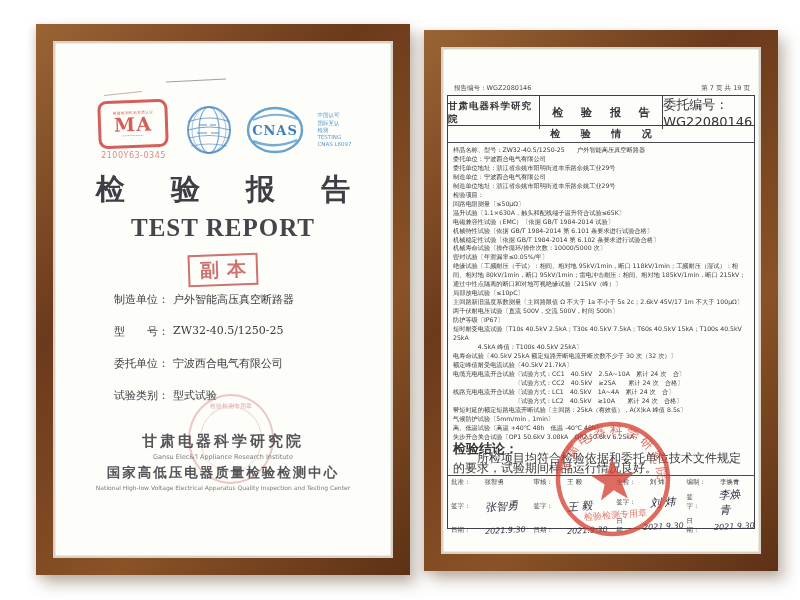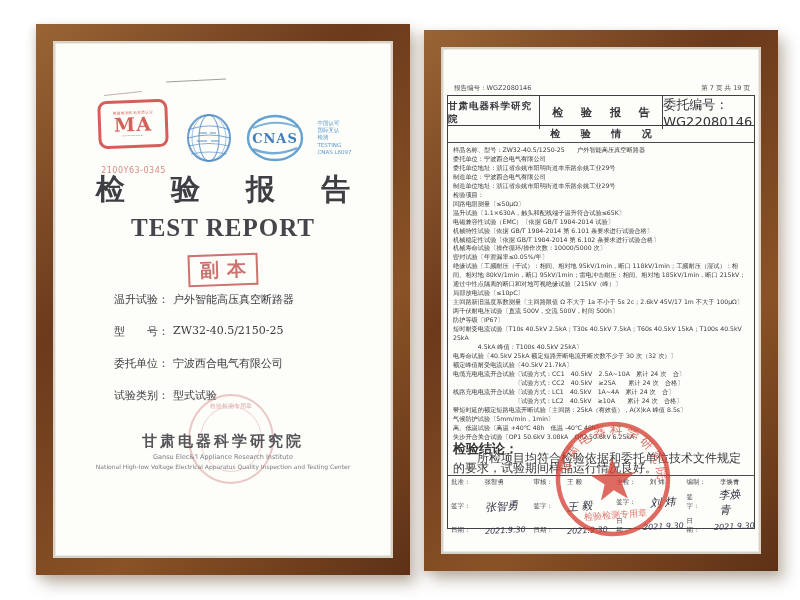--- a/index.html
+++ b/index.html
@@ -32,21 +32,21 @@
     display:flex;justify-content:center;align-items:center;gap:13px;
   }
   .cma-wrap{display:flex;flex-direction:column;align-items:center;width:78px;}
   .cma-box{
     width:64px;height:42px;border:3px solid #cf4a44;border-radius:9px;
     color:#cf4a44;display:flex;flex-direction:column;align-items:center;justify-content:center;
     transform:rotate(-2deg);opacity:.88;line-height:1;
   }
   .cma-arc{font-size:4px;letter-spacing:.5px;transform:scale(.9);white-space:nowrap;}
   .cma-ma{font-size:19px;font-weight:bold;letter-spacing:1px;font-family:"DejaVu Serif","Liberation Serif",serif;}
-  .cma-code{font-size:8px;color:#d98b85;margin-top:18px;letter-spacing:.5px;}
+  .cma-code{font-size:8px;color:#d98b85;margin-top:3px;letter-spacing:.5px;}
   .globe-svg,.cnas-svg{display:block;}
   .acc-lines{display:flex;flex-direction:column;gap:1px;color:#5b9bd0;font-size:5.5px;line-height:1.15;}
   .cert-title{
     position:absolute;top:126px;left:0;right:0;text-align:center;
     font-size:29px;font-weight:bold;color:#3e3e44;
     letter-spacing:18px;padding-left:18px;
     font-family:"DejaVu Serif","Liberation Serif",serif;
   }
   .cert-title-en{
     position:absolute;top:170px;left:0;right:0;text-align:center;
@@ -155,45 +155,46 @@
             <div>CNAS L6097</div>
           </div>
       </div>
 
       <div class="cert-title">检 验 报 告</div>
       <div class="cert-title-en">TEST REPORT</div>
       <div class="copy-stamp">副本</div>
 
       <div class="fields" id="left-fields">
           <div class="field-row">
-            <span class="field-label">温升试验：</span>
+            <span class="field-label">制造单位：</span>
             <span class="field-value">户外智能高压真空断路器</span>
           </div>
           <div class="field-row">
             <span class="field-label">型　　号：</span>
-            <span class="field-value">ZW32-40.5/2150-25</span>
+            <span class="field-value">ZW32-40.5/1250-25</span>
           </div>
           <div class="field-row">
             <span class="field-label">委托单位：</span>
             <span class="field-value">宁波西合电气有限公司</span>
           </div>
           <div class="field-row">
             <span class="field-label">试验类别：</span>
             <span class="field-value">型式试验</span>
           </div>
         </div>
 
       <div class="faint-seal">
         <div class="inner"></div>
         <div class="txt">检验检测专用章</div>
       </div>
 
       <div class="issuer">
         <div class="cn1">甘肃电器科学研究院</div>
         <div class="en1">Gansu Elec&amp;'l Appliance Research Institute</div>
+        <div class="cn2">国家高低压电器质量检验检测中心</div>
         <div class="en2">National High-low Voltage Electrical Apparatus Quality Inspection and Testing Center</div>
       </div>
 
     </div>
   </div>
 </div>
 
 <div class="frame" style="left:424px;top:30px;width:354px;height:541px;">
   <div class="frame-inner">
     <div class="paper">

